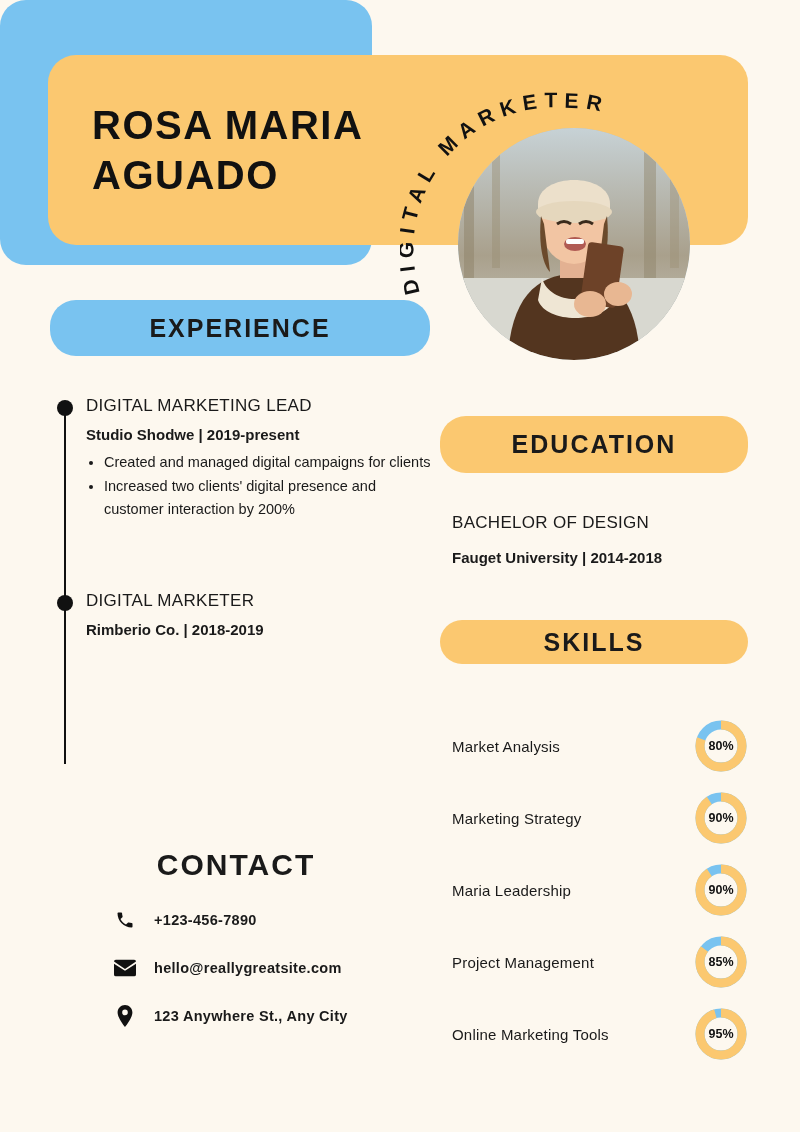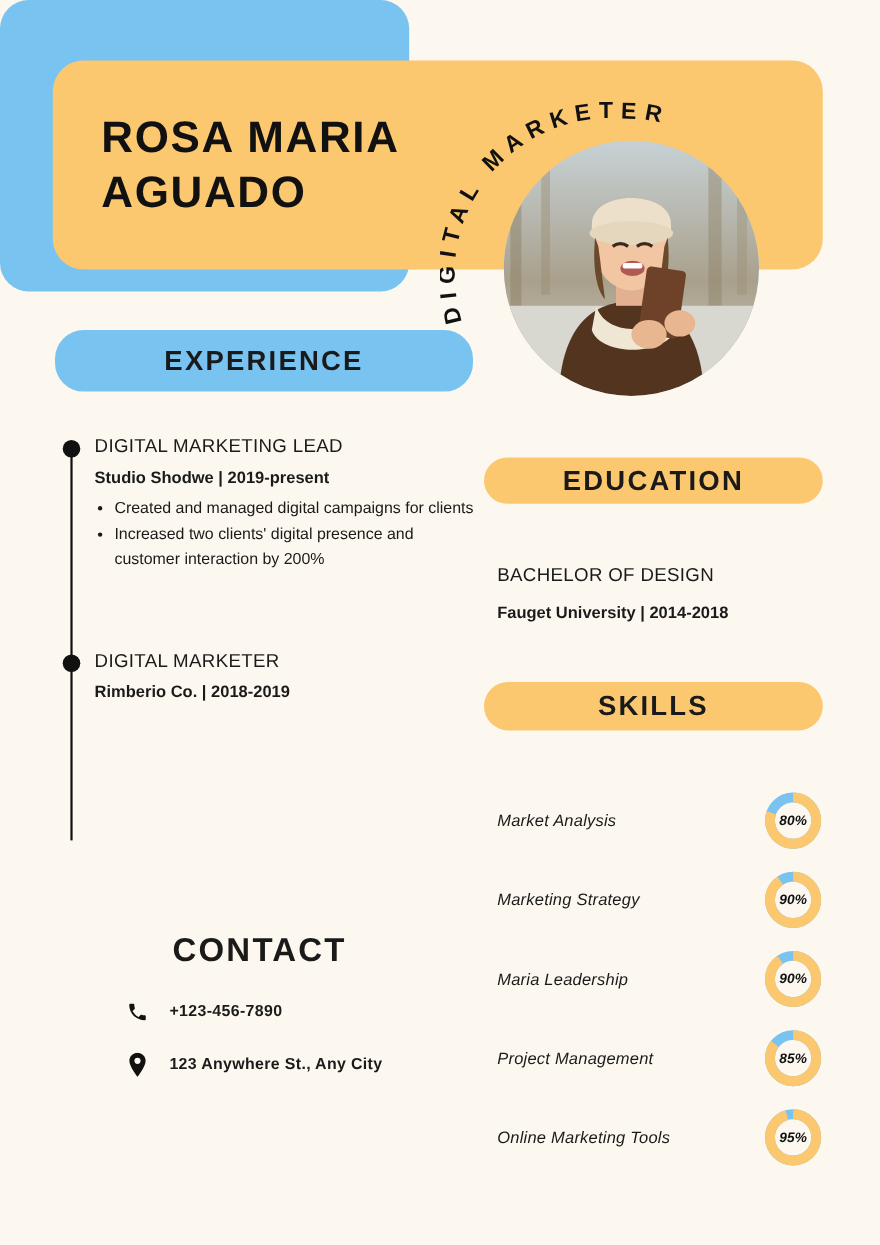--- a/index.html
+++ b/index.html
@@ -83,21 +83,21 @@
     text-transform: uppercase;
   }
   .pill-exp {
     left: 50px; top: 300px;
     width: 380px; height: 56px;
     background: #79c3f0;
     font-size: 25px;
   }
   .pill-edu {
     left: 440px; top: 416px;
-    width: 308px; height: 42px;
+    width: 308px; height: 57px;
     background: #fbc870;
     font-size: 25px;
   }
   .pill-skills {
     left: 440px; top: 620px;
     width: 308px; height: 44px;
     background: #fbc870;
     font-size: 25px;
   }
   .pill-contact {
@@ -201,21 +201,20 @@
     position: absolute;
     left: 452px;
     top: 710px;
     width: 296px;
   }
   .skill-row {
     display: flex;
     align-items: center;
     justify-content: space-between;
     height: 72px;
-    font-style: italic;
   }
   .skill-label {
     font-size: 15px;
     letter-spacing: 0.2px;
   }
   .skill-ring {
     position: relative;
     width: 54px;
     height: 54px;
     flex: 0 0 54px;
@@ -390,19 +389,28 @@
   <div class="contact-row">
     <span class="contact-icon">
       <svg width="20" height="20" viewBox="0 0 24 24" fill="#111">
         <path d="M6.6 10.8c1.4 2.8 3.8 5.1 6.6 6.6l2.2-2.2c.3-.3.7-.4 1-.2 1.1.4 2.4.6 3.6.6.6 0 1 .4 1 1V20c0 .6-.4 1-1 1C10.6 21 3 13.4 3 4c0-.6.4-1 1-1h3.5c.6 0 1 .4 1 1 0 1.3.2 2.5.6 3.6.1.4 0 .8-.2 1l-2.3 2.2z"></path>
       </svg>
     </span>
     <span class="contact-text">+123-456-7890</span>
   </div>
   <div class="contact-row">
     <span class="contact-icon">
+      <svg width="22" height="18" viewBox="0 0 24 18" fill="#111">
+        <path d="M2 0h20a2 2 0 0 1 2 2L12 10 0 2a2 2 0 0 1 2-2z"></path>
+        <path d="M0 4.3l12 7.8 12-7.8V16a2 2 0 0 1-2 2H2a2 2 0 0 1-2-2V4.3z"></path>
+      </svg>
+    </span>
+    <span class="contact-text">hello@reallygreatsite.com</span>
+  </div>
+  <div class="contact-row">
+    <span class="contact-icon">
       <svg width="18" height="22" viewBox="0 0 18 22" fill="#111">
         <path d="M9 0C4.9 0 1.6 3.3 1.6 7.4 1.6 13 9 22 9 22s7.4-9 7.4-14.6C16.4 3.3 13.1 0 9 0zm0 10.2a2.8 2.8 0 1 1 0-5.6 2.8 2.8 0 0 1 0 5.6z"></path>
       </svg>
     </span>
     <span class="contact-text">123 Anywhere St., Any City</span>
   </div>
 </div>
 
 </body></html>

